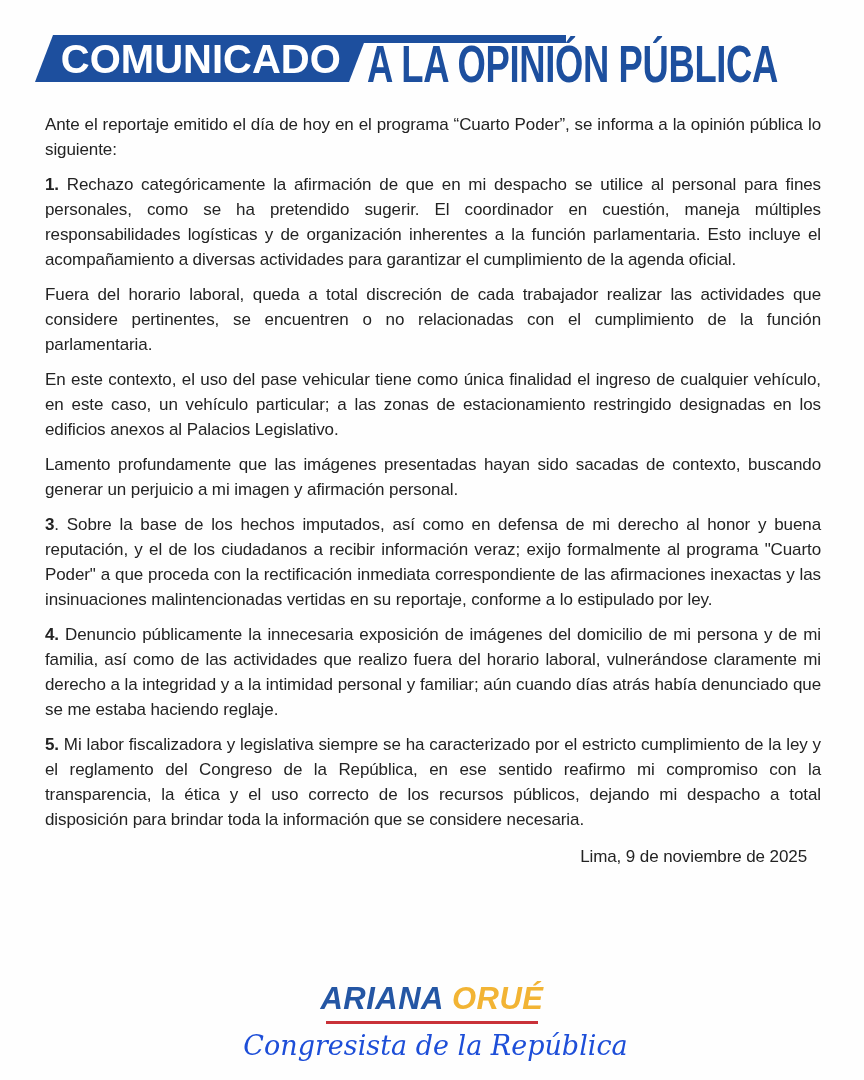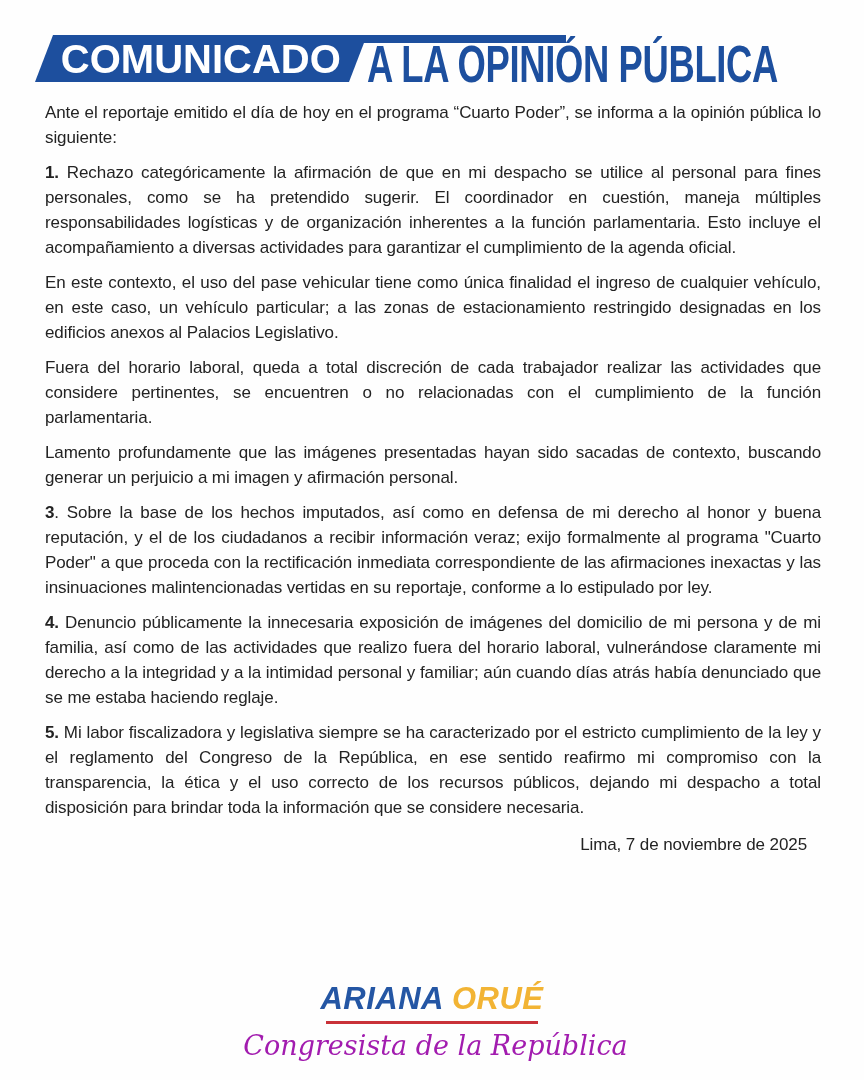--- a/index.html
+++ b/index.html
@@ -56,21 +56,21 @@
     font-size: 52px;
     line-height: 48px;
     white-space: nowrap;
     transform: scale(0.70, 1);
     transform-origin: left top;
     letter-spacing: -0.5px;
   }
 
   
   .content {
-    position: absolute; left: 45px; top: 100px;
+    position: absolute; left: 45px; top: 112px;
     width: 776px;
     font-size: 17px;
     line-height: 25px;
     letter-spacing: -0.1px;
     text-align: justify;
     color: var(--body-text);
   }
   .content p { margin: 0 0 10px 0; }
   .content p strong { font-weight: bold; }
   .dateline {
@@ -97,21 +97,21 @@
   .sig-last  { color: var(--name-gold); }
   .sig-rule {
     width: 212px; height: 3px;
     background: var(--rule-red);
     margin: 5px auto 7px auto;
   }
   .sig-role {
     font-family: "DejaVu Serif", serif;
     font-style: italic;
     font-size: 27px;
-    color: #a21caf;
+    color: #1d4ed8;
     line-height: 1.1;
     margin-left: 7px;
   }
 </style>
 </head>
 <body>
 
 <div class="page">
 
   <div class="header">
@@ -120,34 +120,34 @@
     </div>
     <div class="top-strip"></div>
     <h1 class="header-title">A LA OPINIÓN PÚBLICA</h1>
   </div>
 
   <div class="content">
     <p><span>Ante el reportaje emitido el día de hoy en el programa “Cuarto Poder”, se informa a la opinión pública lo siguiente:</span></p>
 
     <p><strong>1.</strong><span> Rechazo categóricamente la afirmación de que en mi despacho se utilice al personal para fines personales, como se ha pretendido sugerir. El coordinador en cuestión, maneja múltiples responsabilidades logísticas y de organización inherentes a la función parlamentaria. Esto incluye el acompañamiento a diversas actividades para garantizar el cumplimiento de la agenda oficial.</span></p>
 
+    <p><strong></strong><span>Fuera del horario laboral, queda a total discreción de cada trabajador realizar las actividades que considere pertinentes, se encuentren o no relacionadas con el cumplimiento de la función parlamentaria.</span></p>
+
     <p><strong></strong><span>En este contexto, el uso del pase vehicular tiene como única finalidad el ingreso de cualquier vehículo, en este caso, un vehículo particular; a las zonas de estacionamiento restringido designadas en los edificios anexos al Palacios Legislativo.</span></p>
-
-    <p><strong></strong><span>Fuera del horario laboral, queda a total discreción de cada trabajador realizar las actividades que considere pertinentes, se encuentren o no relacionadas con el cumplimiento de la función parlamentaria.</span></p>
 
     <p><strong></strong><span>Lamento profundamente que las imágenes presentadas hayan sido sacadas de contexto, buscando generar un perjuicio a mi imagen y afirmación personal.</span></p>
 
 
     <p><strong>3</strong><span>. Sobre la base de los hechos imputados, así como en defensa de mi derecho al honor y buena reputación, y el de los ciudadanos a recibir información veraz; exijo formalmente al programa "Cuarto Poder" a que proceda con la rectificación inmediata correspondiente de las afirmaciones inexactas y las insinuaciones malintencionadas vertidas en su reportaje, conforme a lo estipulado por ley.</span></p>
 
     <p><strong>4.</strong><span> Denuncio públicamente la innecesaria exposición de imágenes del domicilio de mi persona y de mi familia, así como de las actividades que realizo fuera del horario laboral, vulnerándose claramente mi derecho a la integridad y a la intimidad personal y familiar; aún cuando días atrás había denunciado que se me estaba haciendo reglaje.</span></p>
 
     <p><strong>5.</strong><span> Mi labor fiscalizadora y legislativa siempre se ha caracterizado por el estricto cumplimiento de la ley y el reglamento del Congreso de la República, en ese sentido reafirmo mi compromiso con la transparencia, la ética y el uso correcto de los recursos públicos, dejando mi despacho a total disposición para brindar toda la información que se considere necesaria.</span></p>
 
-    <p class="dateline">Lima, 7 de noviembre de 2025</p>
+    <p class="dateline">Lima, 9 de noviembre de 2025</p>
   </div>
 
   <div class="signature">
     <div class="sig-name">
       <span class="sig-first">ARIANA</span>
       <span class="sig-last">ORUÉ</span>
     </div>
     <div class="sig-rule"></div>
     <div class="sig-role">Congresista de la República</div>
   </div>

